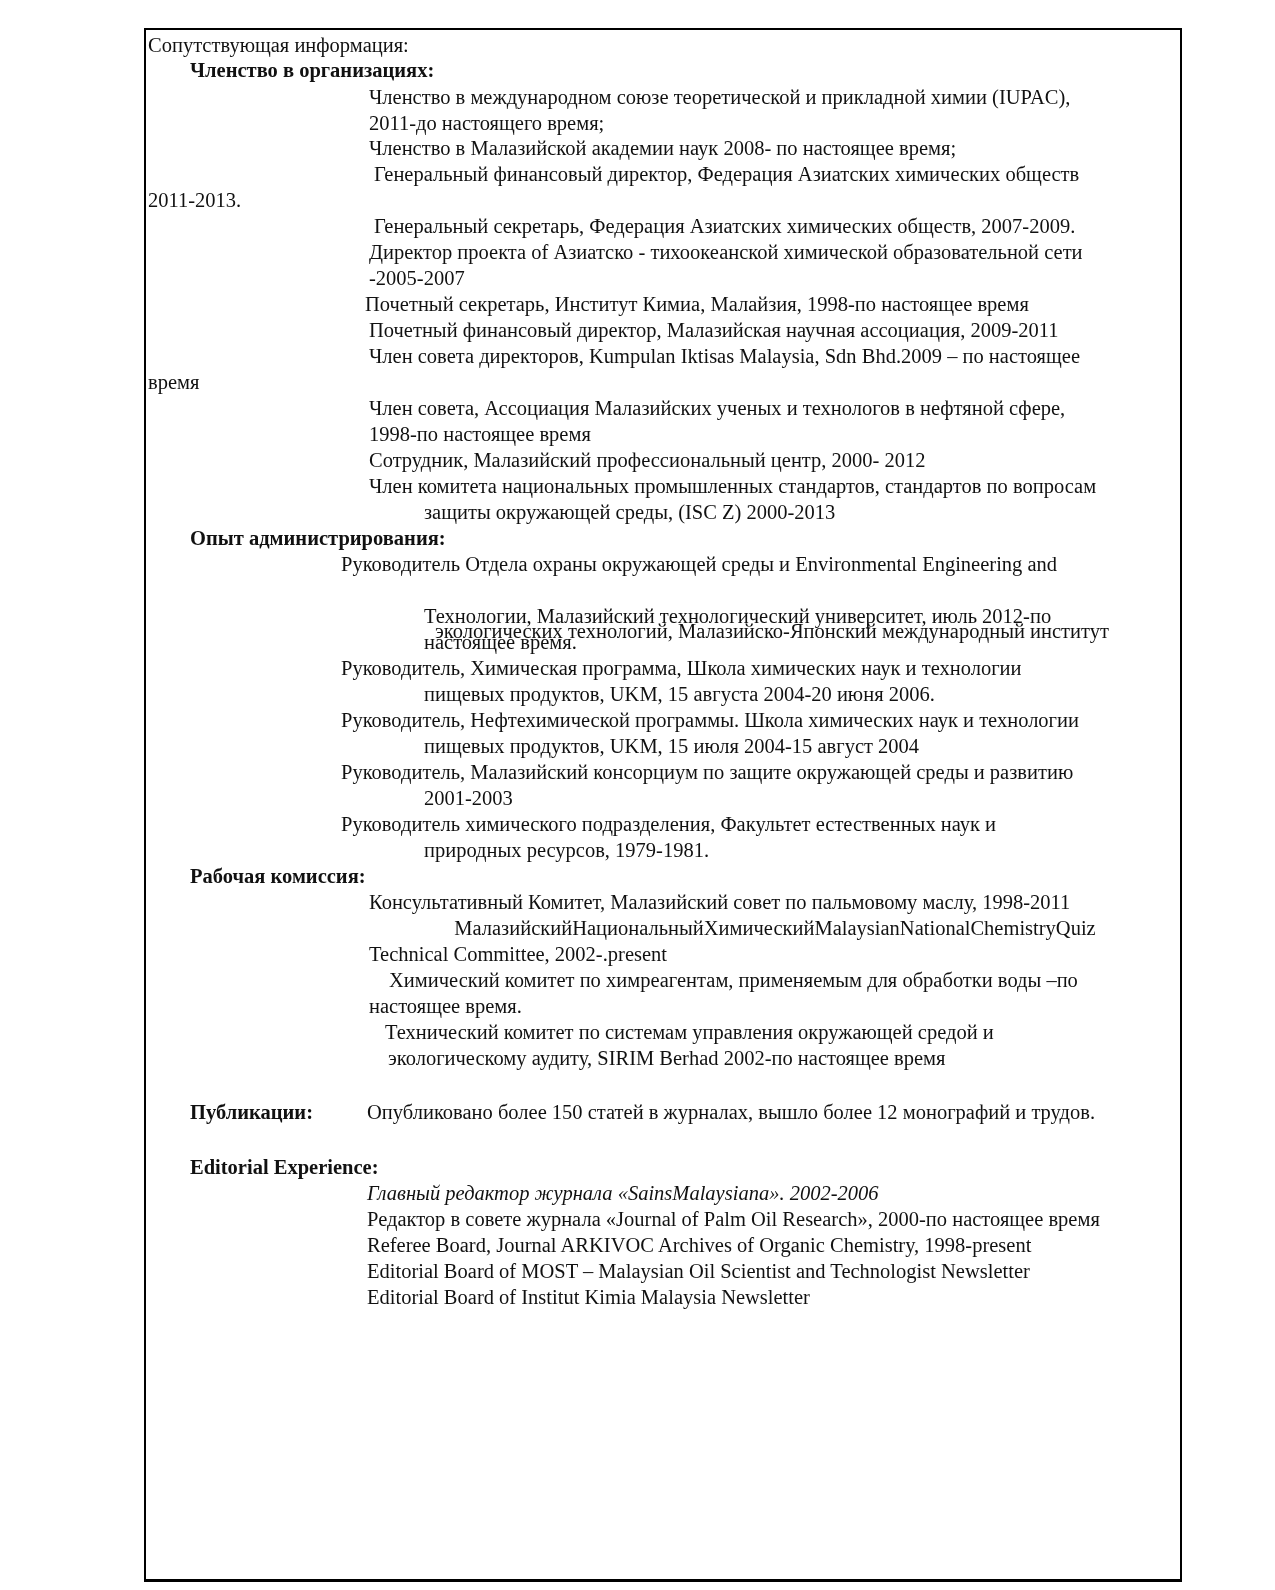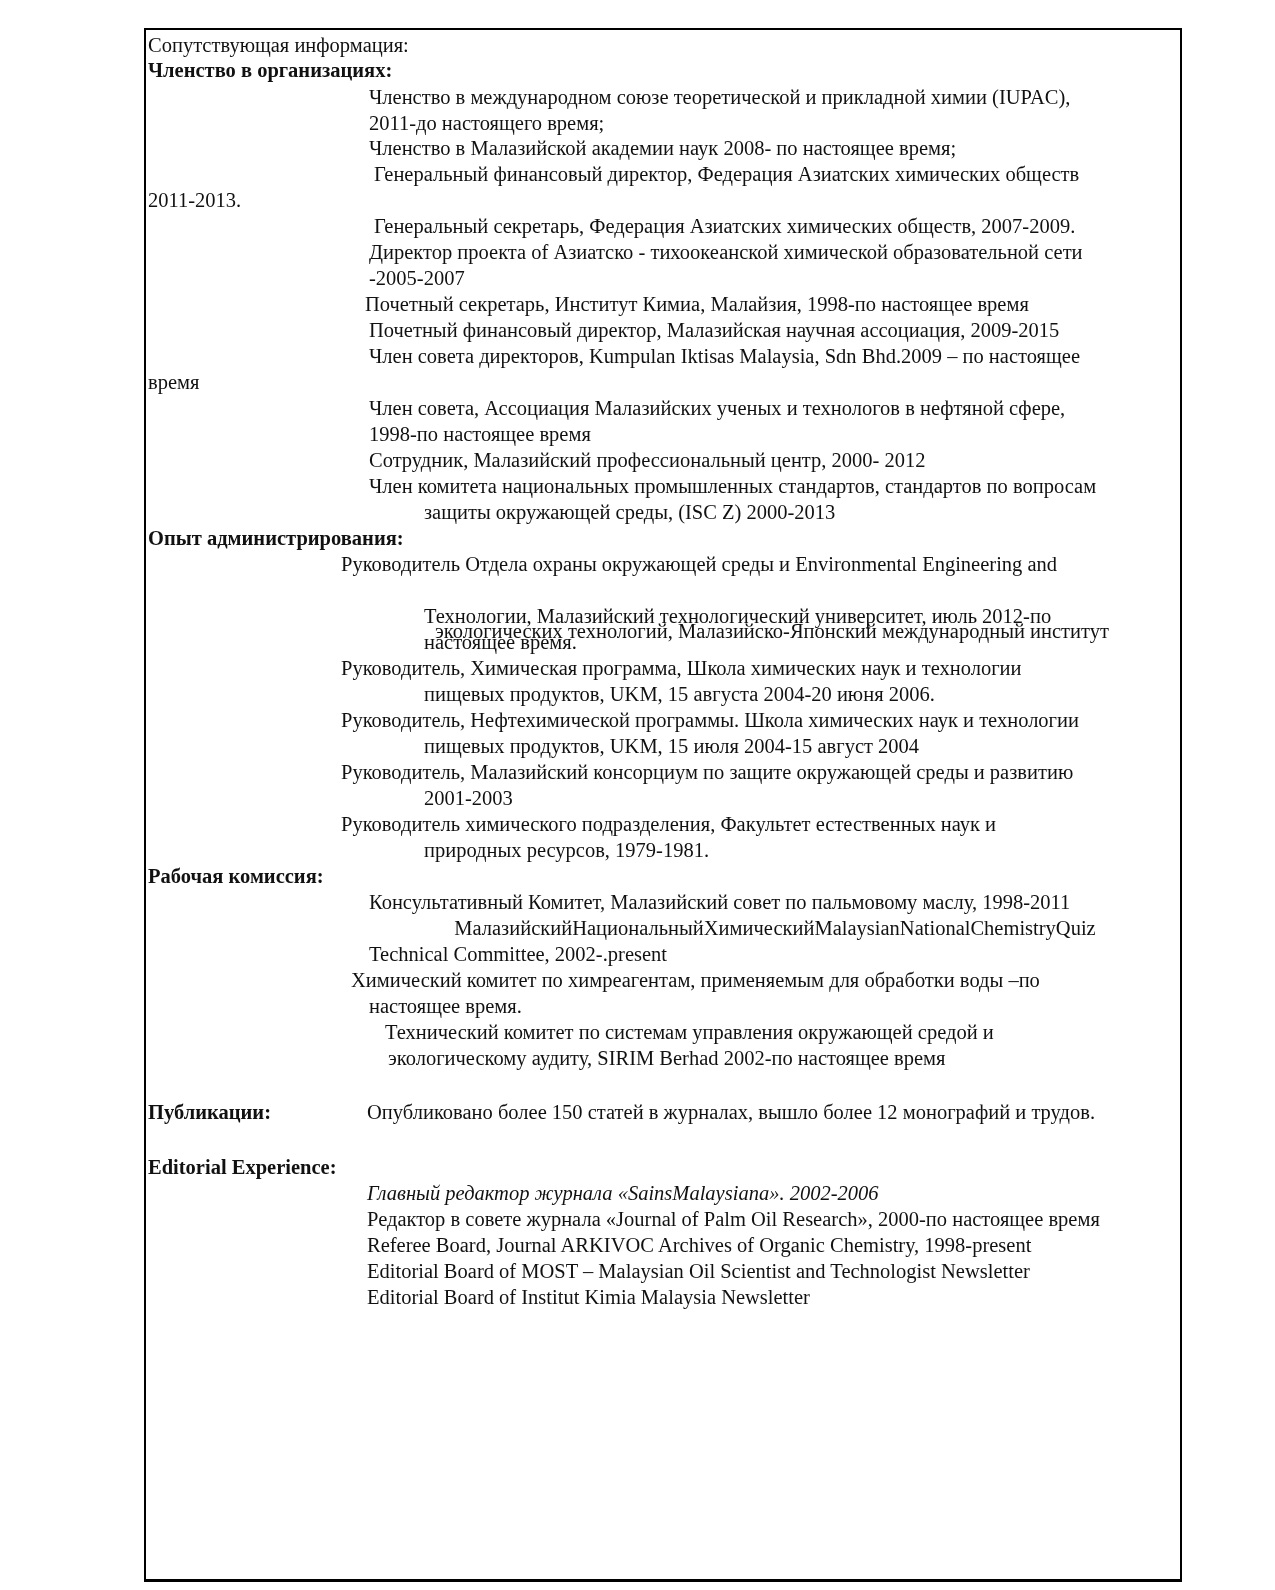--- a/index.html
+++ b/index.html
@@ -1,42 +1,42 @@
 <!DOCTYPE html>
 <html><head>
 <meta charset="utf-8">
 <style>
   html, body { margin:0; padding:0; background:#ffffff; }
   body { width:1275px; height:1590px; position:relative; overflow:hidden;
          font-family:"Liberation Serif","DejaVu Serif",serif; color:#111; }
   .frame { position:absolute; left:144px; top:28px; width:1038px; height:1554px;
            border:2px solid #000; border-bottom-width:3px; box-sizing:border-box; }
   .ln { position:absolute; font-size:20.5px; line-height:26px; white-space:nowrap; }
-  .b { font-weight:bold; }
+  .b { font-weight:bold;margin-left:42px; }
   .just { display:flex; justify-content:center; width:812px; }
 </style>
 </head>
 <body>
 
 <div class="frame"></div>
 
 <div class="ln" style="left:148px;top:32px;">Сопутствующая информация:</div>
 
 <div class="ln b" style="left:148px;top:57px;">Членство в организациях:</div>
 <div>
   <div class="ln" style="left:369px;top:84px;">Членство в международном союзе теоретической и прикладной химии (IUPAC),</div>
   <div class="ln" style="left:369px;top:110px;">2011-до настоящего время;</div>
   <div class="ln" style="left:369px;top:135px;">Членство в Малазийской академии наук 2008- по настоящее время;</div>
   <div class="ln" style="left:374px;top:161px;">Генеральный финансовый директор, Федерация Азиатских химических обществ</div>
   <div class="ln" style="left:148px;top:187px;">2011-2013.</div>
   <div class="ln" style="left:374px;top:213px;">Генеральный секретарь, Федерация Азиатских химических обществ, 2007-2009.</div>
   <div class="ln" style="left:369px;top:239px;">Директор проекта of Азиатско - тихоокеанской  химической образовательной сети</div>
   <div class="ln" style="left:369px;top:265px;">-2005-2007</div>
   <div class="ln" style="left:365px;top:291px;">Почетный секретарь, Институт Кимиа, Малайзия, 1998-по настоящее время</div>
-  <div class="ln" style="left:369px;top:317px;">Почетный финансовый директор, Малазийская научная ассоциация, 2009-2015</div>
+  <div class="ln" style="left:369px;top:317px;">Почетный финансовый директор, Малазийская научная ассоциация, 2009-2011</div>
   <div class="ln" style="left:369px;top:343px;text-align:center;">Член совета директоров, Kumpulan Iktisas Malaysia, Sdn Bhd.2009 – по настоящее</div>
   <div class="ln" style="left:148px;top:369px;">время</div>
   <div class="ln" style="left:369px;top:395px;">Член совета, Ассоциация Малазийских ученых и технологов в нефтяной сфере,</div>
   <div class="ln" style="left:369px;top:421px;">1998-по настоящее время</div>
   <div class="ln" style="left:369px;top:447px;">Сотрудник, Малазийский профессиональный центр, 2000- 2012</div>
   <div class="ln" style="left:369px;top:473px;">Член комитета национальных промышленных стандартов, стандартов по вопросам</div>
   <div class="ln" style="left:424px;top:499px;">защиты окружающей среды, (ISC Z) 2000-2013</div>
 </div>
 
 <div class="ln b" style="left:148px;top:525px;">Опыт администрирования:</div>
@@ -61,21 +61,21 @@
   <div class="ln just" style="left:369px;top:915px;">
     <span>Малазийский</span>
     <span>Национальный</span>
     <span>Химический</span>
     <span>Malaysian</span>
     <span>National</span>
     <span>Chemistry</span>
     <span>Quiz</span>
   </div>
   <div class="ln" style="left:369px;top:941px;">Technical Committee, 2002-.present</div>
-  <div class="ln" style="left:351px;top:967px;">Химический комитет по химреагентам, применяемым для обработки воды –по</div>
+  <div class="ln" style="left:389px;top:967px;">Химический комитет по химреагентам, применяемым для обработки воды –по</div>
   <div class="ln" style="left:369px;top:993px;">настоящее время.</div>
   <div class="ln" style="left:385px;top:1019px;">Технический комитет по системам управления окружающей средой и</div>
   <div class="ln" style="left:388px;top:1045px;text-align:right;">экологическому аудиту, SIRIM Berhad 2002-по настоящее время</div>
 </div>
 
 <div class="ln b" style="left:148px;top:1099px;">Публикации:</div>
 <div class="ln" style="left:367px;top:1099px;">Опубликовано более 150 статей в журналах, вышло более 12 монографий  и трудов.</div>
 
 <div class="ln b" style="left:148px;top:1154px;">Editorial Experience:</div>
 <div>

